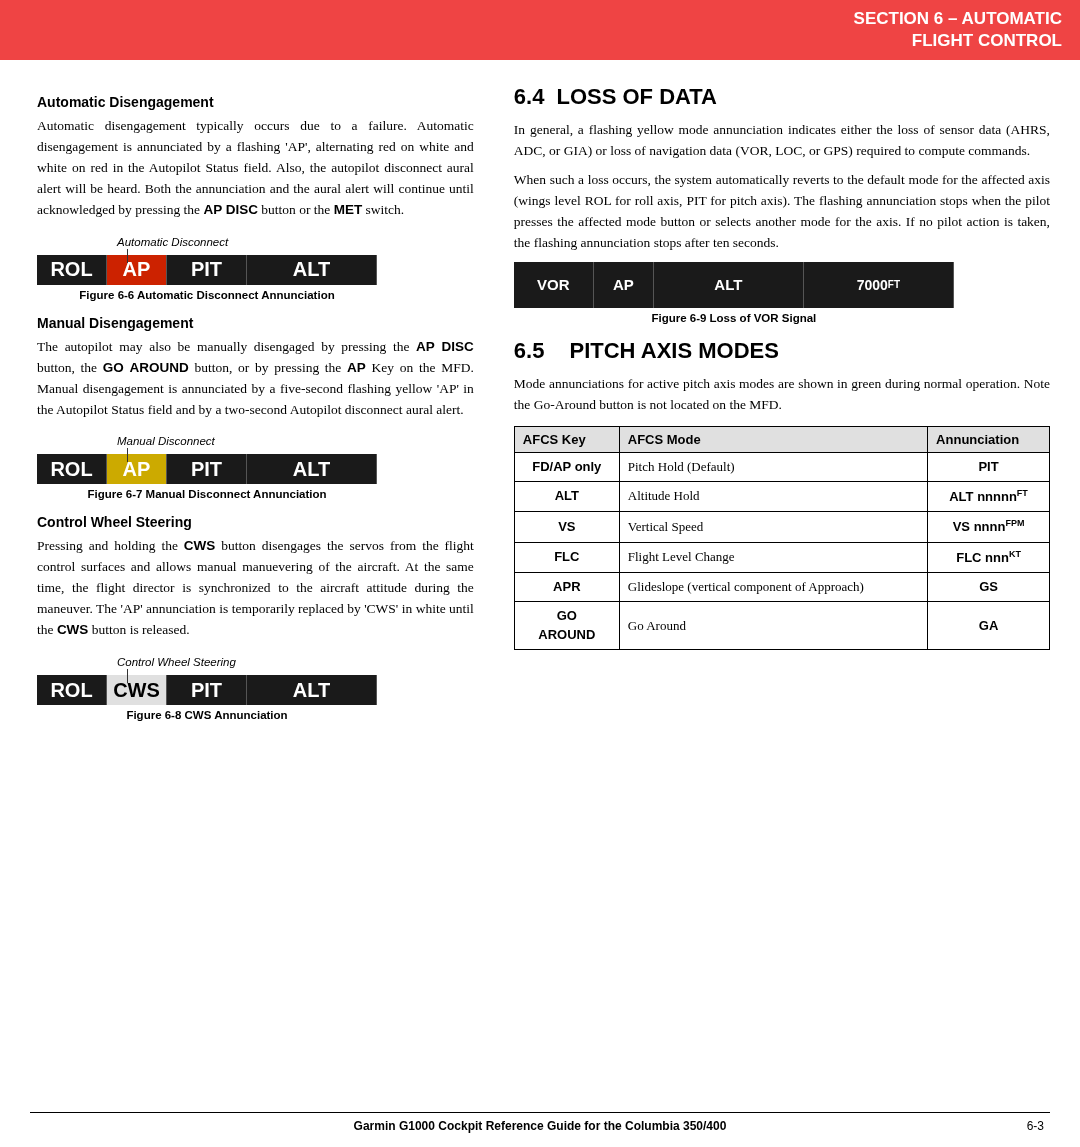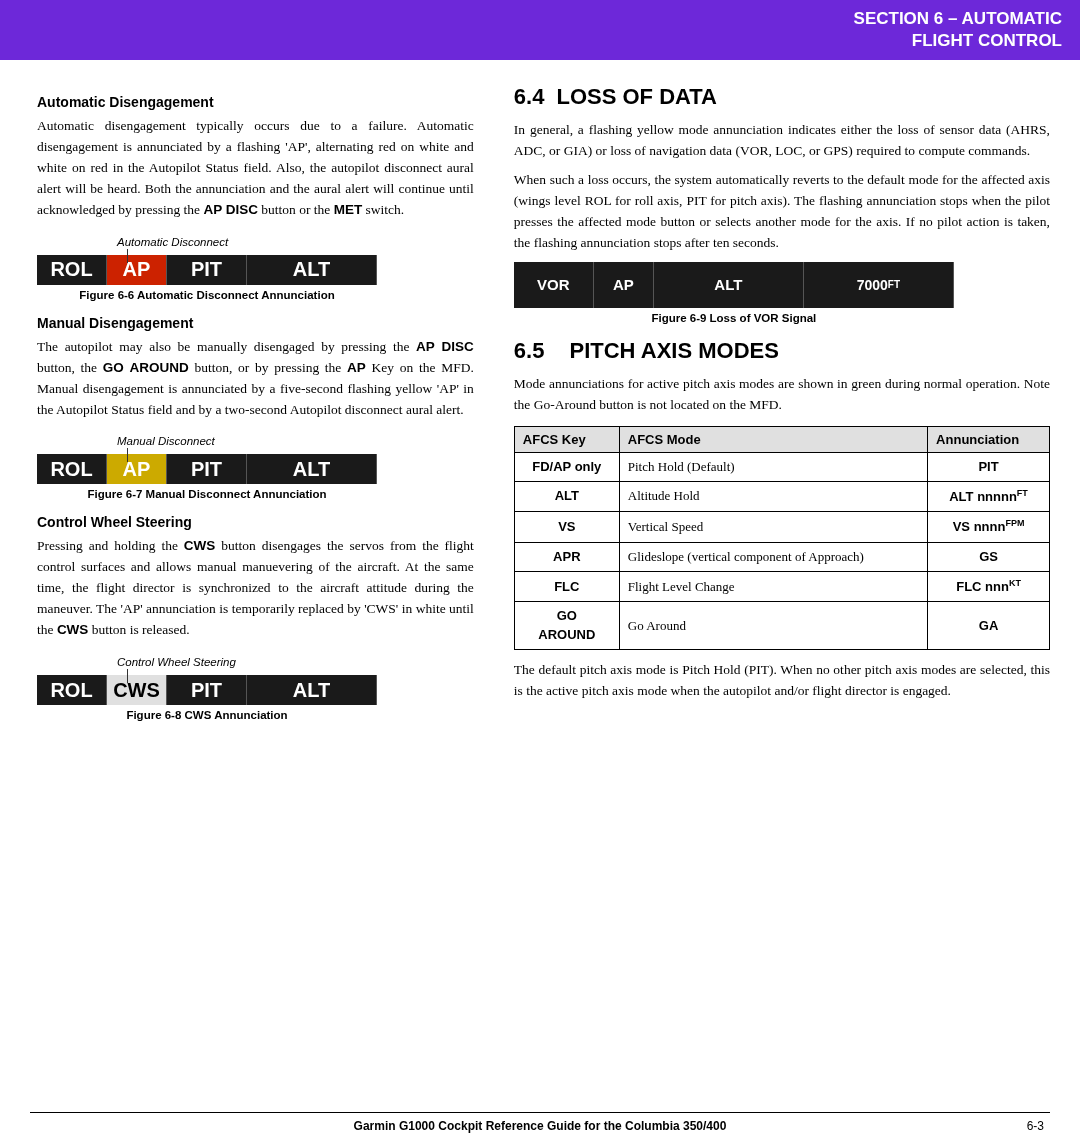--- a/index.html
+++ b/index.html
@@ -8,21 +8,21 @@
       font-size: 13.5px;
       background: #fff;
       color: #000;
       width: 1080px;
       min-height: 1147px;
       position: relative;
     }
 
     
     .header-bar {
-      background: #6d28d9;
+      background: #ef4444;
       color: #fff;
       text-align: right;
       padding: 8px 18px 8px 0;
       font-size: 17px;
       font-weight: bold;
       font-family: Arial, sans-serif;
       line-height: 1.3;
       min-height: 60px;
       display: flex;
       align-items: center;
@@ -359,38 +359,37 @@
             <td class="afcs-key">ALT</td>
             <td>Altitude Hold</td>
             <td class="annunciation"><span style="font-family:Arial,sans-serif;font-weight:bold;">ALT nnnnn</span><span style="font-size:9px;vertical-align:super;font-family:Arial,sans-serif;font-weight:bold;">FT</span></td>
           </tr>
           <tr>
             <td class="afcs-key">VS</td>
             <td>Vertical Speed</td>
             <td class="annunciation"><span style="font-family:Arial,sans-serif;font-weight:bold;">VS nnnn</span><span style="font-size:9px;vertical-align:super;font-family:Arial,sans-serif;font-weight:bold;">FPM</span></td>
           </tr>
           <tr>
+            <td class="afcs-key">FLC</td>
+            <td>Flight Level Change</td>
+            <td class="annunciation"><span style="font-family:Arial,sans-serif;font-weight:bold;">FLC nnn</span><span style="font-size:9px;vertical-align:super;font-family:Arial,sans-serif;font-weight:bold;">KT</span></td>
+          </tr>
+          <tr>
             <td class="afcs-key">APR</td>
             <td>Glideslope (vertical component of Approach)</td>
             <td class="annunciation"><span style="font-family:Arial,sans-serif;font-weight:bold;">GS</span></td>
           </tr>
           <tr>
-            <td class="afcs-key">FLC</td>
-            <td>Flight Level Change</td>
-            <td class="annunciation"><span style="font-family:Arial,sans-serif;font-weight:bold;">FLC nnn</span><span style="font-size:9px;vertical-align:super;font-family:Arial,sans-serif;font-weight:bold;">KT</span></td>
-          </tr>
-          <tr>
             <td class="afcs-key">GO<br>AROUND</td>
             <td>Go Around</td>
             <td class="annunciation"><span style="font-family:Arial,sans-serif;font-weight:bold;">GA</span></td>
           </tr>
         </tbody>
     </table>
 
-    <p style="margin-top:10px;">The default pitch axis mode is Pitch Hold (PIT).  When no other pitch axis modes are selected, this is the active pitch axis mode when the autopilot and/or flight director is engaged.</p>
 
   </div>
 
 </div>
 
 <div style="position:absolute; bottom:14px; left:0; right:0; display:flex; align-items:center; justify-content:center; border-top:1.5px solid #000; margin:0 30px; padding-top:6px;">
   <span style="font-family:Arial,sans-serif; font-size:12px; font-weight:bold;">Garmin G1000 Cockpit Reference Guide for the Columbia 350/400</span>
   <span style="position:absolute; right:6px; font-family:Arial,sans-serif; font-size:12px;">6-3</span>
 </div>
 

